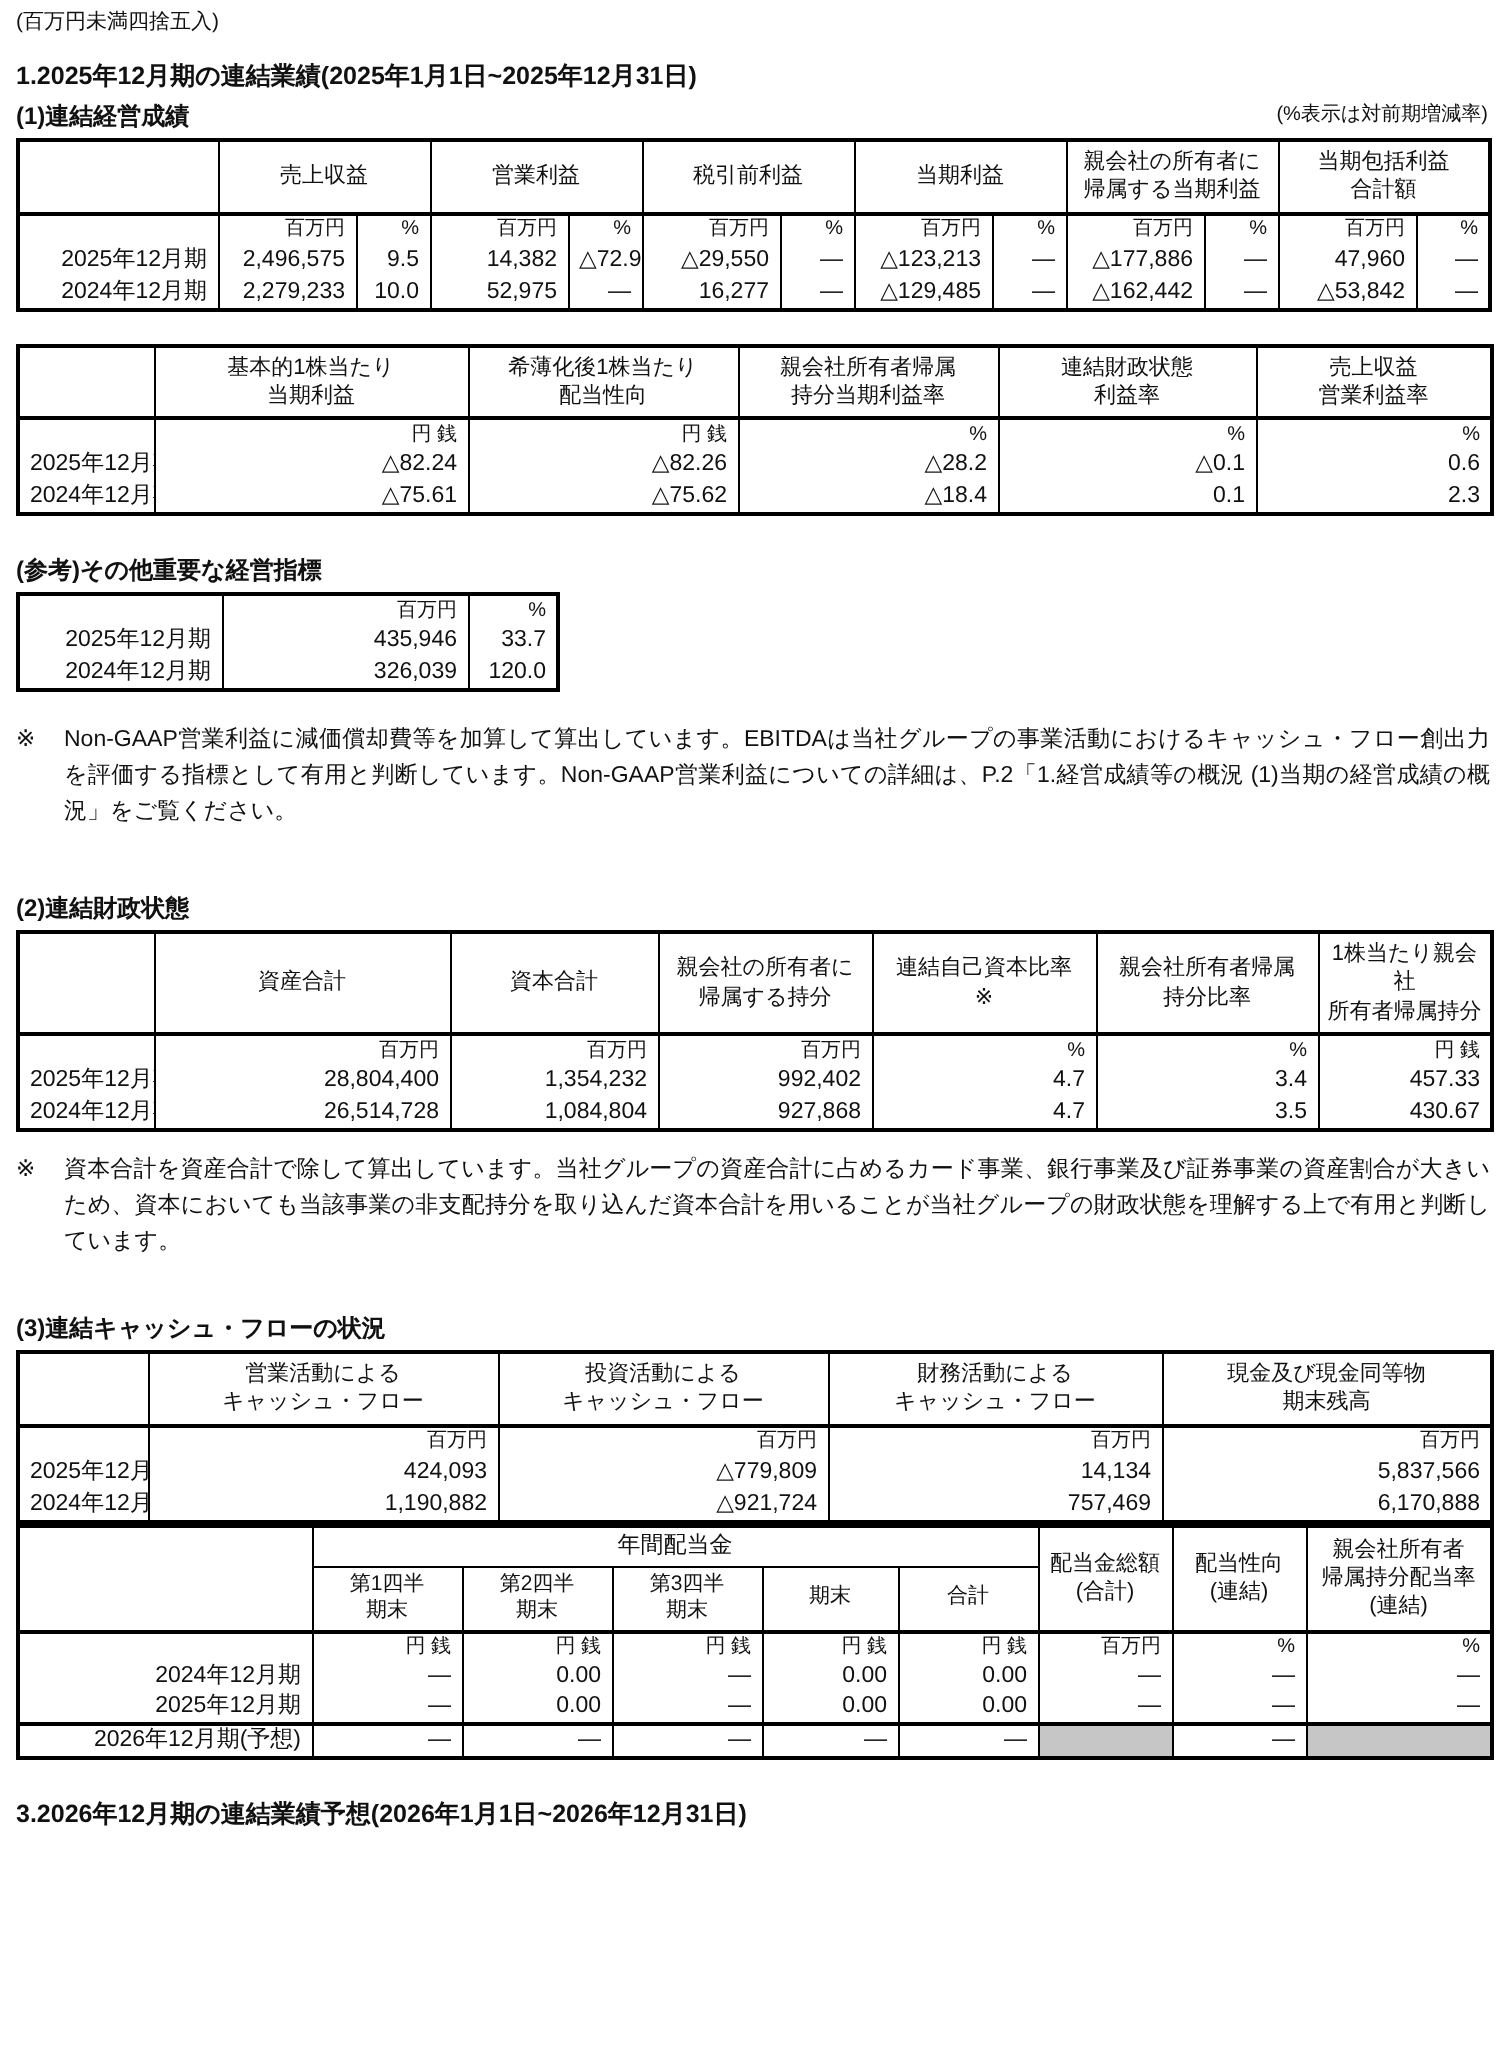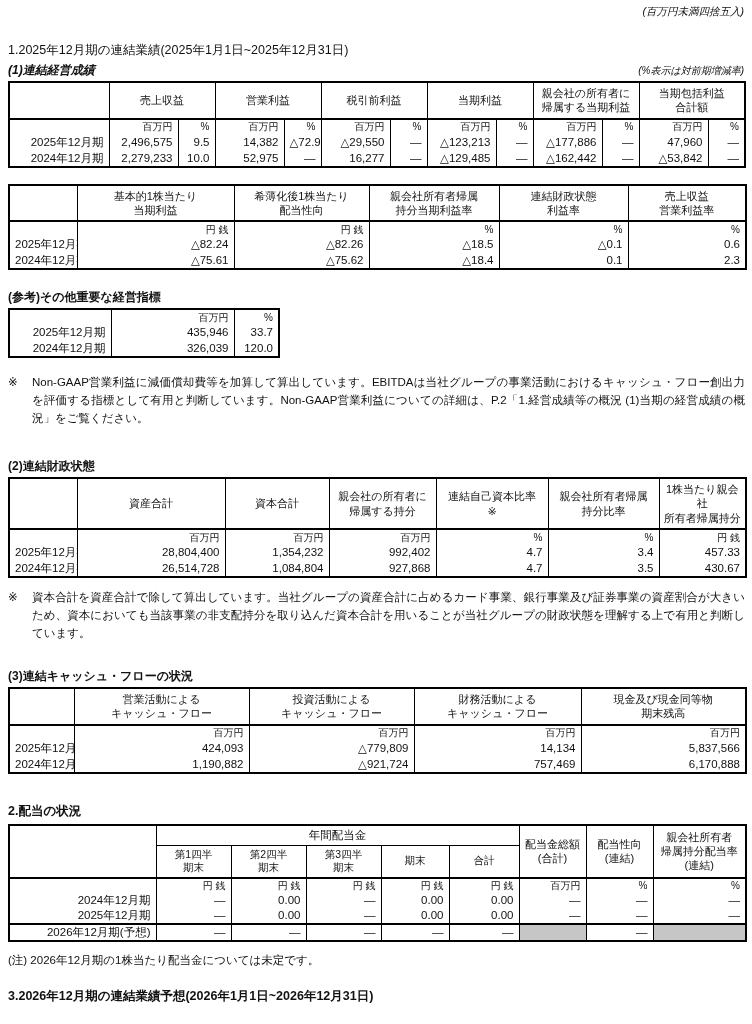--- a/index.html
+++ b/index.html
@@ -4,24 +4,24 @@
 <style>
   html,body{margin:0;padding:0;background:#fff;}
   body{
     width:752px;height:1024px;overflow:hidden;
     font-family:"Liberation Sans","DejaVu Sans",sans-serif;
     color:#111;
     -webkit-font-smoothing:antialiased;
   }
   .page{padding:4px 8px 0 8px;}
 
-  .top-note{font-size:10.5px;text-align:right;height:15px;line-height:15px;font-style:italic;}
-
-  .h1{font-size:12.5px;font-weight:normal;margin-top:22px;line-height:18px;}
-  .subrow{display:flex;justify-content:space-between;align-items:center;margin-top:4px;margin-bottom:3px;font-style:italic;}
+  .top-note{font-size:10.5px;text-align:left;height:15px;line-height:15px;}
+
+  .h1{font-size:12.5px;font-weight:bold;margin-top:10px;line-height:18px;}
+  .subrow{display:flex;justify-content:space-between;align-items:flex-start;margin-top:4px;margin-bottom:3px;}
   .sub{font-size:12px;font-weight:bold;line-height:15px;}
   .pct-note{font-size:10px;line-height:13px;}
 
   table.fin{border-collapse:collapse;table-layout:fixed;border:2px solid #000;width:737px;}
   table.fin th,table.fin td{
     font-weight:normal;
     border-left:1px solid #000;border-right:1px solid #000;
     padding:0 5px;overflow:hidden;
   }
   table.fin tr.hd th{
@@ -181,21 +181,21 @@
       <td>円 銭</td>
       <td>円 銭</td>
       <td>%</td>
       <td>%</td>
       <td>%</td>
     </tr>
     <tr class="data">
       <td class="lbl">2025年12月期</td>
       <td>△82.24</td>
       <td>△82.26</td>
-      <td>△18.5</td>
+      <td>△28.2</td>
       <td>△0.1</td>
       <td>0.6</td>
     </tr>
     <tr class="data">
       <td class="lbl">2024年12月期</td>
       <td>△75.61</td>
       <td>△75.62</td>
       <td>△18.4</td>
       <td>0.1</td>
       <td>2.3</td>
@@ -335,21 +335,20 @@
     <tr class="data">
       <td class="lbl">2024年12月期</td>
       <td>1,190,882</td>
       <td>△921,724</td>
       <td>757,469</td>
       <td>6,170,888</td>
     </tr>
   </tbody>
     </table>
 
-  <div class="h2">2.配当の状況</div>
 
   <table class="fin divt">
     <colgroup>
       <col style="width:147px">
         <col style="width:75px">
         <col style="width:75px">
         <col style="width:75px">
         <col style="width:68px">
         <col style="width:70px">
         <col style="width:67px">
@@ -415,17 +414,16 @@
       <td>―</td>
       <td>―</td>
       <td>―</td>
       <td class="shaded"></td>
       <td>―</td>
       <td class="shaded"></td>
     </tr>
   </tbody>
     </table>
 
-  <div class="small-note">(注) 2026年12月期の1株当たり配当金については未定です。</div>
 
   <div class="h3">3.2026年12月期の連結業績予想(2026年1月1日~2026年12月31日)</div>
 
 </div>
 
 </body></html>

